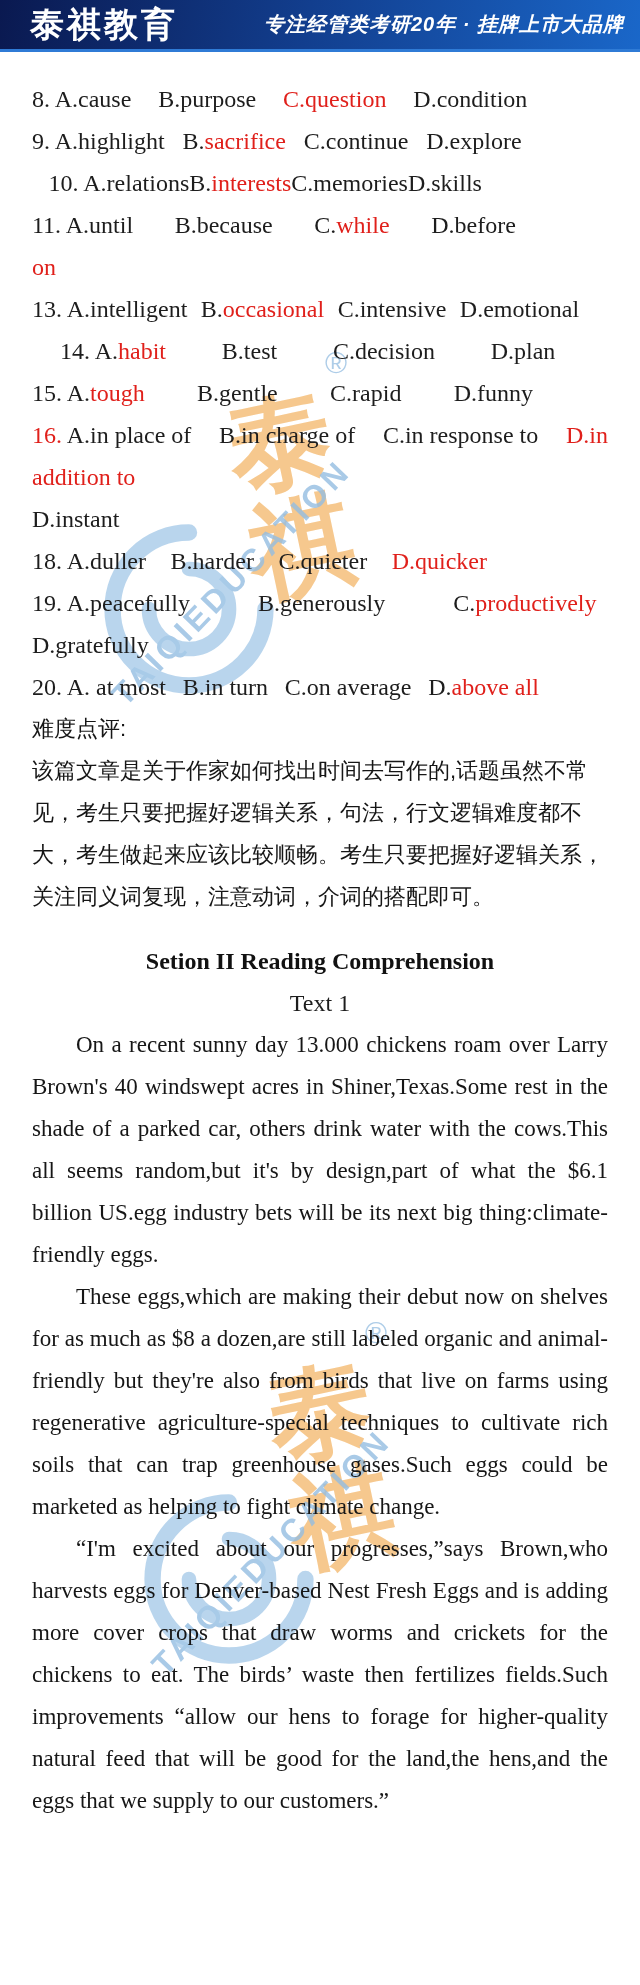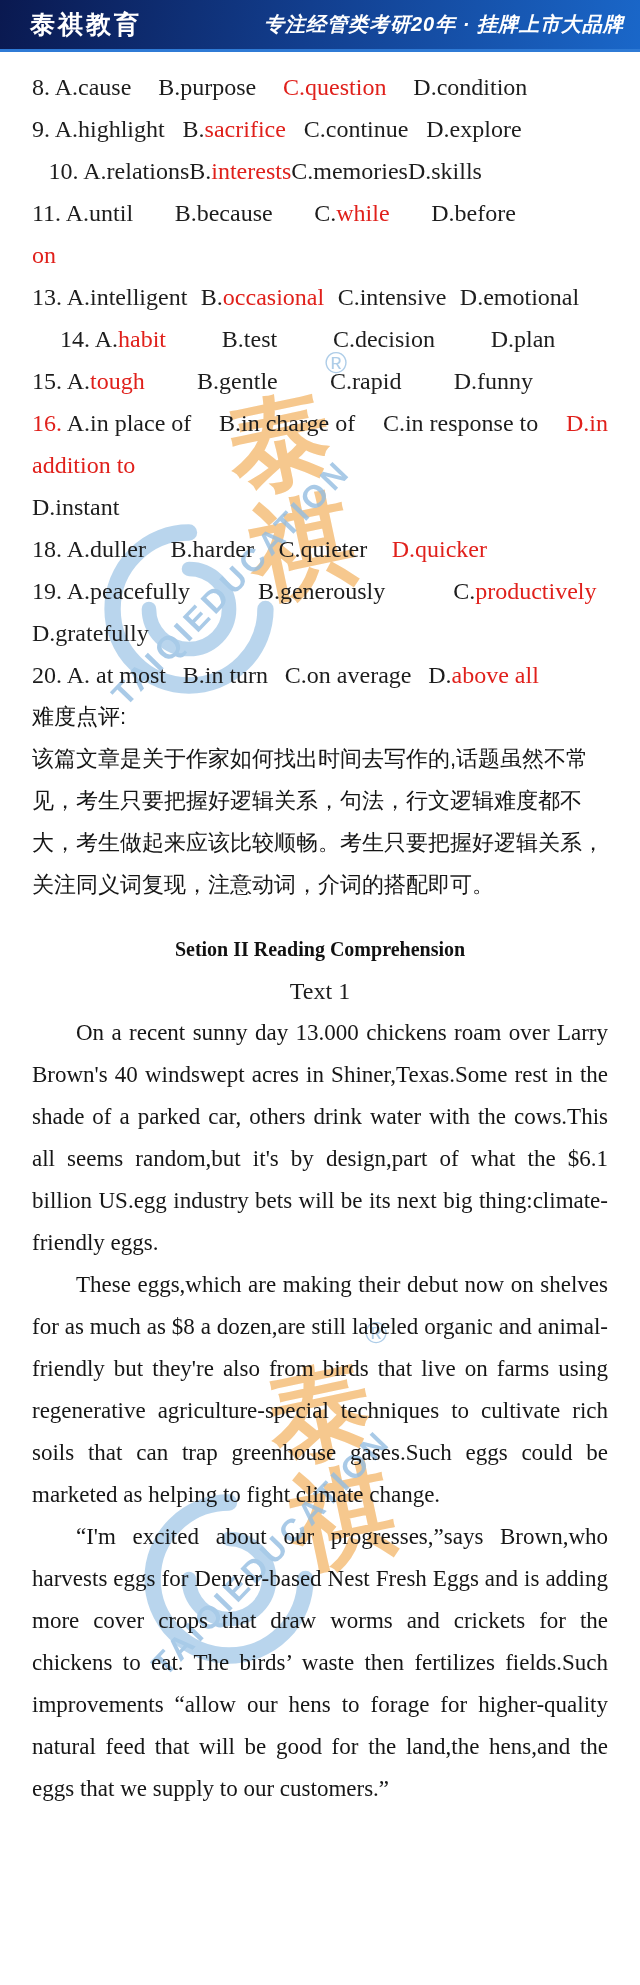--- a/index.html
+++ b/index.html
@@ -13,21 +13,21 @@
   
   .header {
     position:relative; z-index:3; height:52px;
     background:linear-gradient(100deg,#0a1950 0%,#123e8e 48%,#1a67c9 100%);
     border-bottom:3px solid #2f7bd6;
     display:flex; align-items:center; justify-content:space-between;
     padding:0 16px 0 30px;
   }
   .brand {
     color:#ffffff; font-family:Liberation Serif, serif;
-    font-weight:bold; font-size:25px; letter-spacing:3px;
+    font-weight:bold; font-size:34px; letter-spacing:3px;
   }
   .tagline {
     color:#ffffff; font-family:"Liberation Sans", sans-serif;
     font-style:italic; font-weight:bold; font-size:20px; letter-spacing:1px;
   }
 
   
   .wm { position:absolute; width:380px; height:430px; z-index:1; pointer-events:none; }
   .wm1 { left:110px; top:350px; }
   .wm2 { left:150px; top:1320px; }
@@ -44,37 +44,37 @@
   }
   .wm-en {
     position:absolute; left:8px; top:332px; white-space:nowrap;
     transform:rotate(-46deg); transform-origin:0 50%;
     font-family:"Liberation Sans", sans-serif; font-weight:bold;
     font-size:32px; letter-spacing:4px; color:rgba(148,189,225,.8);
   }
   .wm-swirl { position:absolute; left:-12px; top:168px; width:182px; height:182px; }
 
   
-  .content { position:relative; z-index:2; padding:14px 32px 0 32px; }
+  .content { position:relative; z-index:2; padding:26px 32px 0 32px; }
 
   .questions { font-size:24px; }
   .qline { height:42px; line-height:42px; white-space:nowrap; }
   .qline.spread { display:flex; justify-content:space-between; }
   .red { color:#e0201b; }
 
   .comment {
     font-family:"Liberation Sans", sans-serif;
     font-size:22px; line-height:42px; color:#161616;
   }
   .comment-line { height:42px; white-space:nowrap; }
 
   .section-heading {
     margin:22px 0 0 0; text-align:center;
     font-family:"Liberation Serif", serif;
-    font-weight:bold; font-size:20px; line-height:42px; color:#111111;
+    font-weight:bold; font-size:24px; line-height:42px; color:#111111;
   }
   .text-label { text-align:center; font-size:24px; line-height:42px; }
 
   .para {
     margin:0; font-size:23px; line-height:42px;
     text-align:justify; text-indent:44px; color:#161616;
   }
 </style>
 </head>
 <body>

